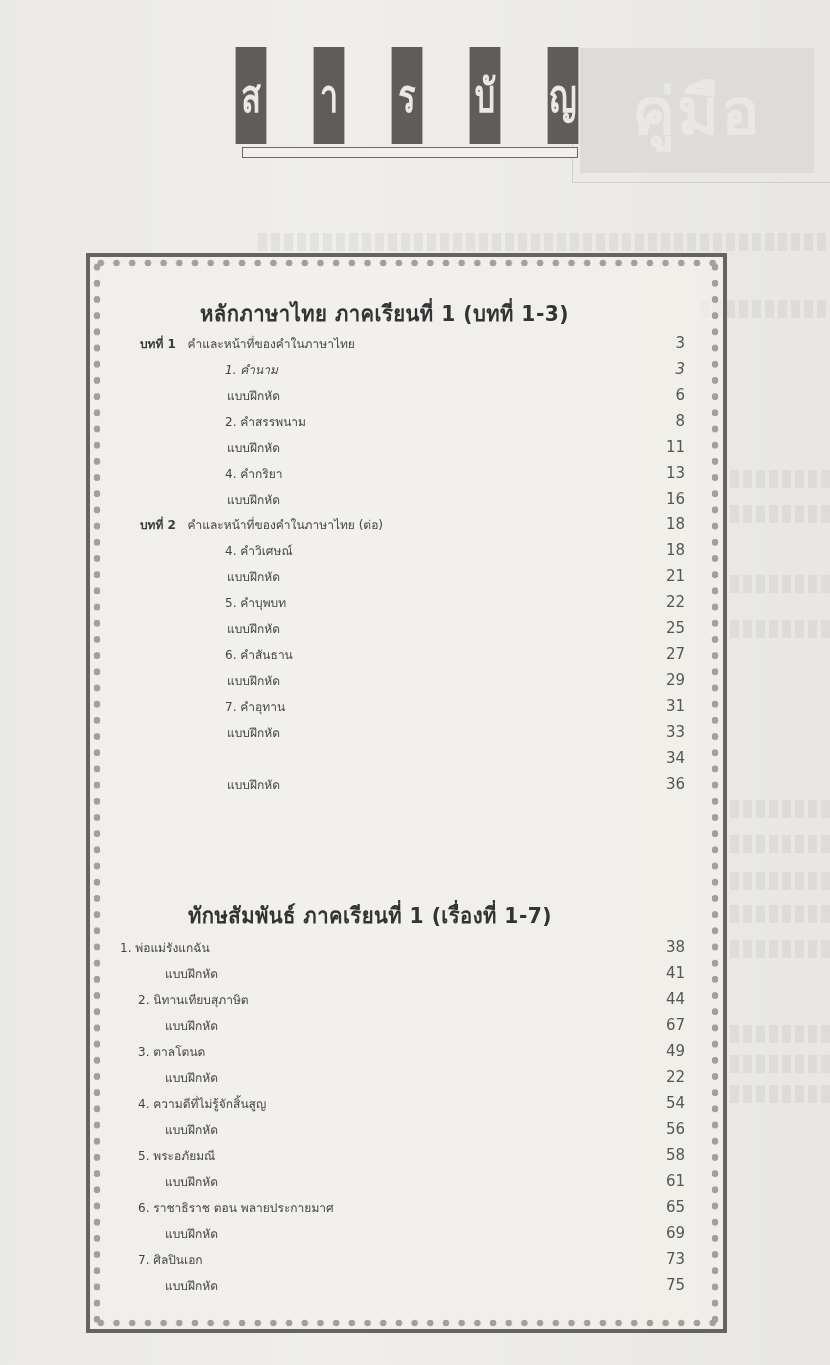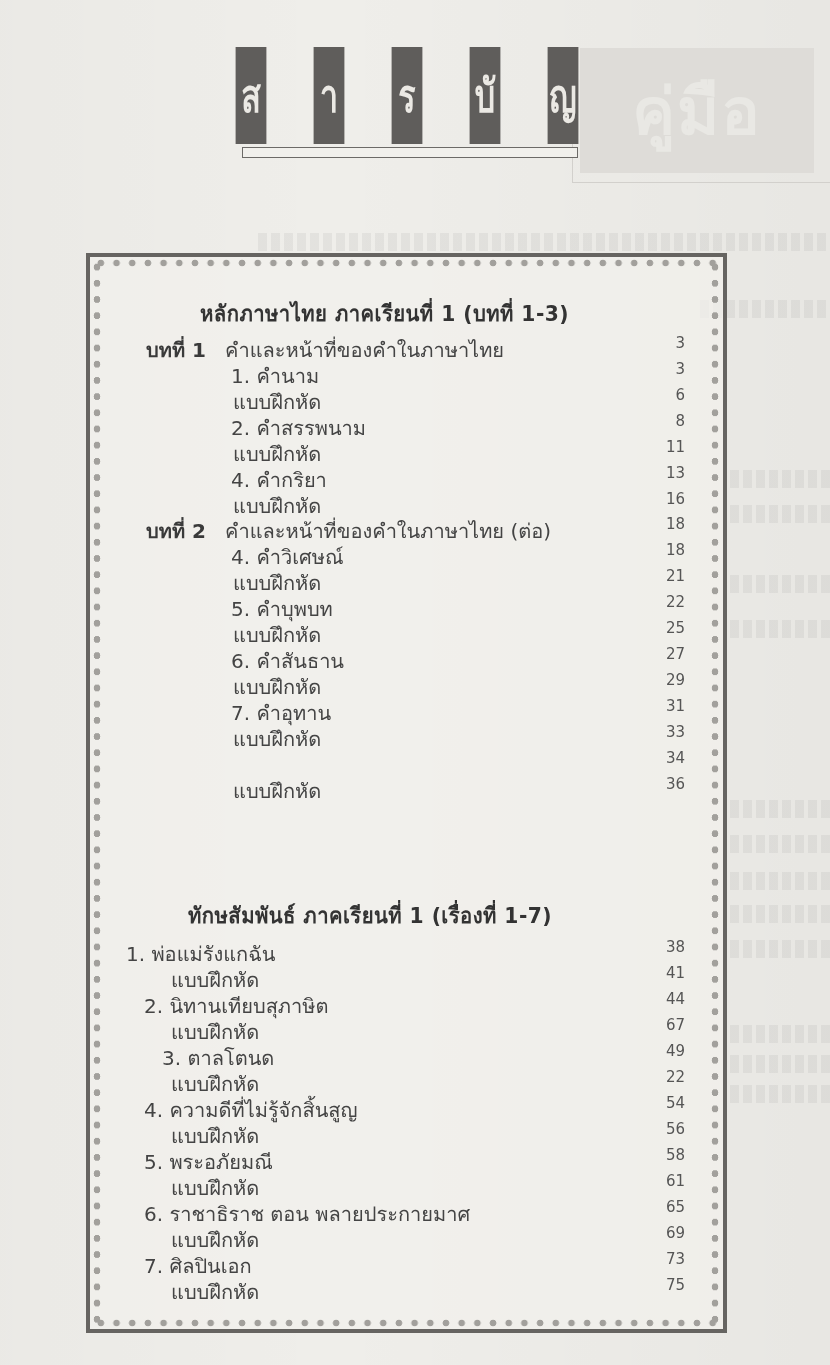--- a/index.html
+++ b/index.html
@@ -57,21 +57,21 @@
     background-image: radial-gradient(circle, #a2a09c 0 3.2px, transparent 3.6px);
     background-size: 8px 16.2px; background-repeat: repeat-y;
   }
   .section-heading {
     position: absolute; font-weight: bold; font-size: 22px; color: #333;
     letter-spacing: 0.5px; transform: scaleX(0.92); transform-origin: left center;
     white-space: nowrap;
   }
   .toc-row { position: absolute; left: 0; width: 830px; height: 26px; }
   .toc-label {
-    position: absolute; font-size: 20px; color: #444; white-space: nowrap; top: 0; margin-left: 6px;
+    position: absolute; font-size: 12px; color: #444; white-space: nowrap; top: 0;
   }
   .toc-prefix { font-weight: bold; color: #3a3a3a; }
   .toc-page {
     position: absolute; left: 640px; width: 45px; text-align: right; font-size: 15px; color: #555; top: 0;
   }
 </style>
 </head>
 <body>
 
 <div class="page-bg"></div>
@@ -116,21 +116,21 @@
 <div id="sec0"></div>
 
 <div class="section-heading" style="left:188px; top:898px;">ทักษสัมพันธ์  ภาคเรียนที่ 1  (เรื่องที่ 1-7)</div>
 
 <div id="sec1"></div>
 
 <div class="toc-row" style="top: 334px;">
     <div class="toc-label" style="left: 140px;"><span class="toc-prefix">บทที่ 1</span><span>&nbsp;&nbsp;&nbsp;</span><span>คำและหน้าที่ของคำในภาษาไทย</span></div>
     <div class="toc-page">3</div>
   </div>
-<div class="toc-row" style="top: 360px;">
+<div class="toc-row" style="top: 360px; font-style: italic;">
     <div class="toc-label" style="left: 225px;"><span>1. คำนาม</span></div>
     <div class="toc-page">3</div>
   </div>
 <div class="toc-row" style="top: 386px;">
     <div class="toc-label" style="left: 227px;"><span>แบบฝึกหัด</span></div>
     <div class="toc-page">6</div>
   </div>
 <div class="toc-row" style="top: 412px;">
     <div class="toc-label" style="left: 225px;"><span>2. คำสรรพนาม</span></div>
     <div class="toc-page">8</div>
@@ -200,21 +200,21 @@
   </div>
 <div class="toc-row" style="top: 990px;">
     <div class="toc-label" style="left: 138px;"><span>2. นิทานเทียบสุภาษิต</span></div>
     <div class="toc-page">44</div>
   </div>
 <div class="toc-row" style="top: 1016px;">
     <div class="toc-label" style="left: 165px;"><span>แบบฝึกหัด</span></div>
     <div class="toc-page">67</div>
   </div>
 <div class="toc-row" style="top: 1042px;">
-    <div class="toc-label" style="left: 156px;"><span>3. ตาลโตนด</span></div>
+    <div class="toc-label" style="left: 138px;"><span>3. ตาลโตนด</span></div>
     <div class="toc-page">49</div>
   </div>
 <div class="toc-row" style="top: 1068px;">
     <div class="toc-label" style="left: 165px;"><span>แบบฝึกหัด</span></div>
     <div class="toc-page">22</div>
   </div>
 <div class="toc-row" style="top: 1094px;">
     <div class="toc-label" style="left: 138px;"><span>4. ความดีที่ไม่รู้จักสิ้นสูญ</span></div>
     <div class="toc-page">54</div>
   </div>

